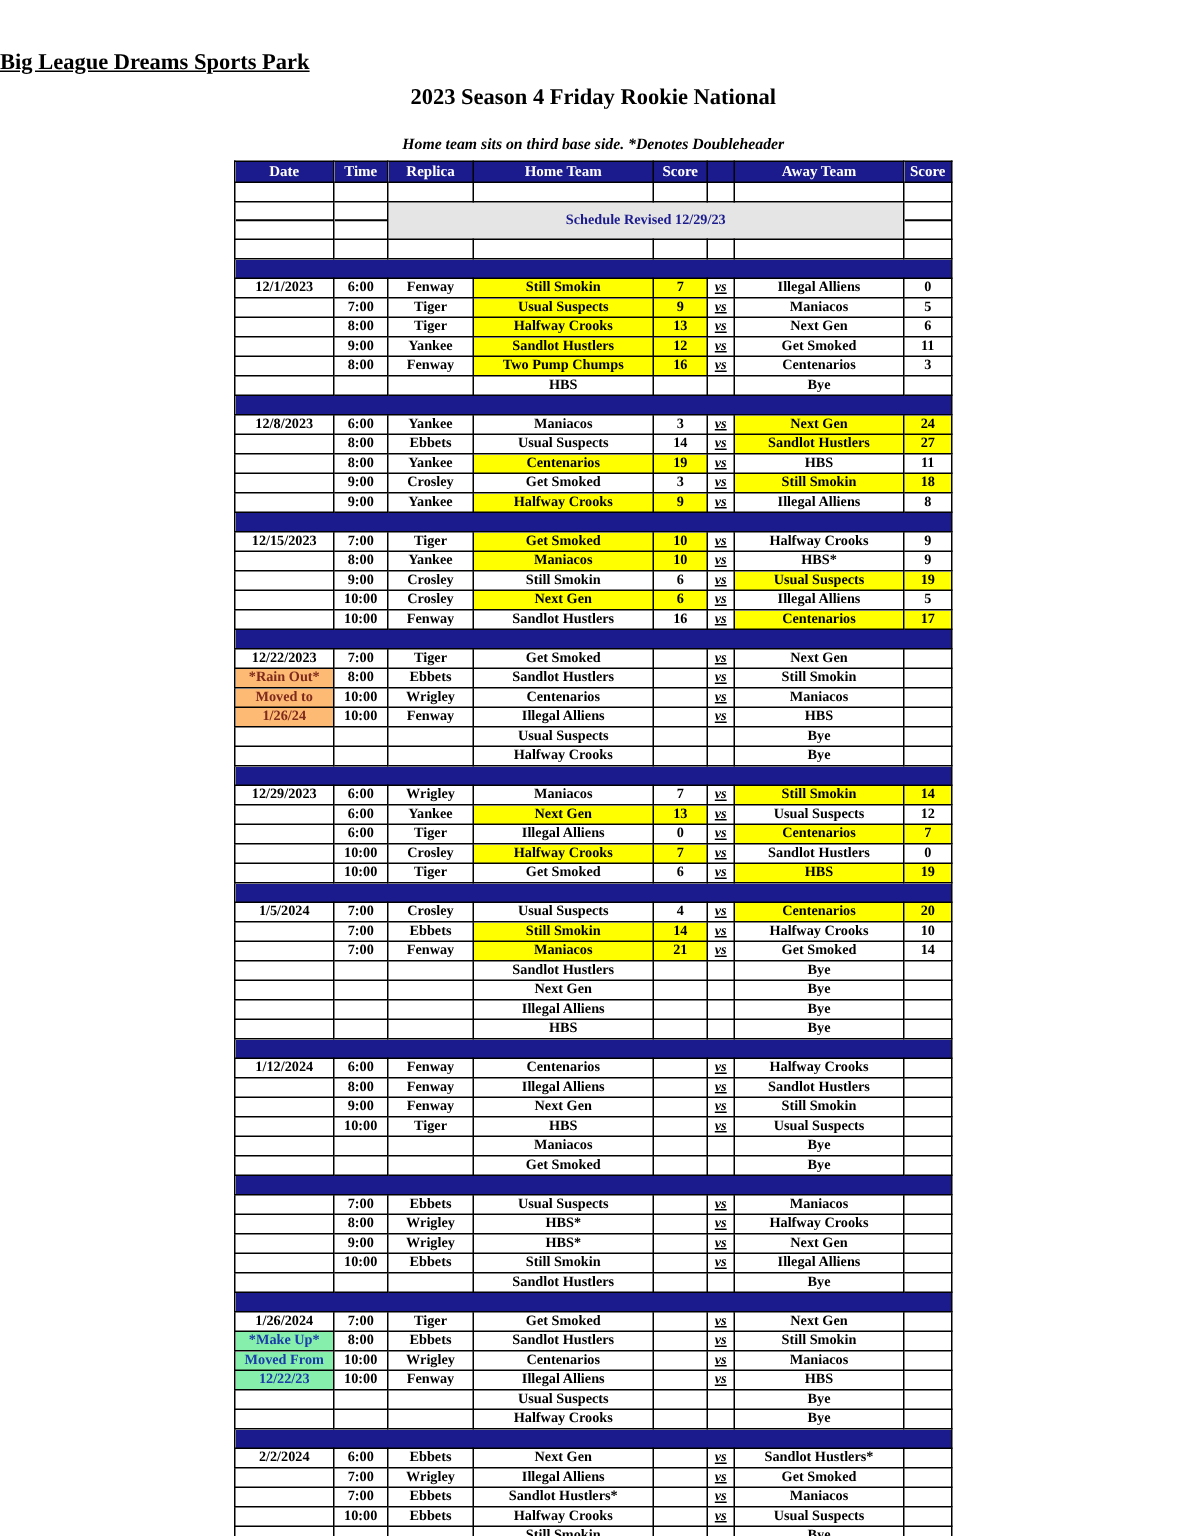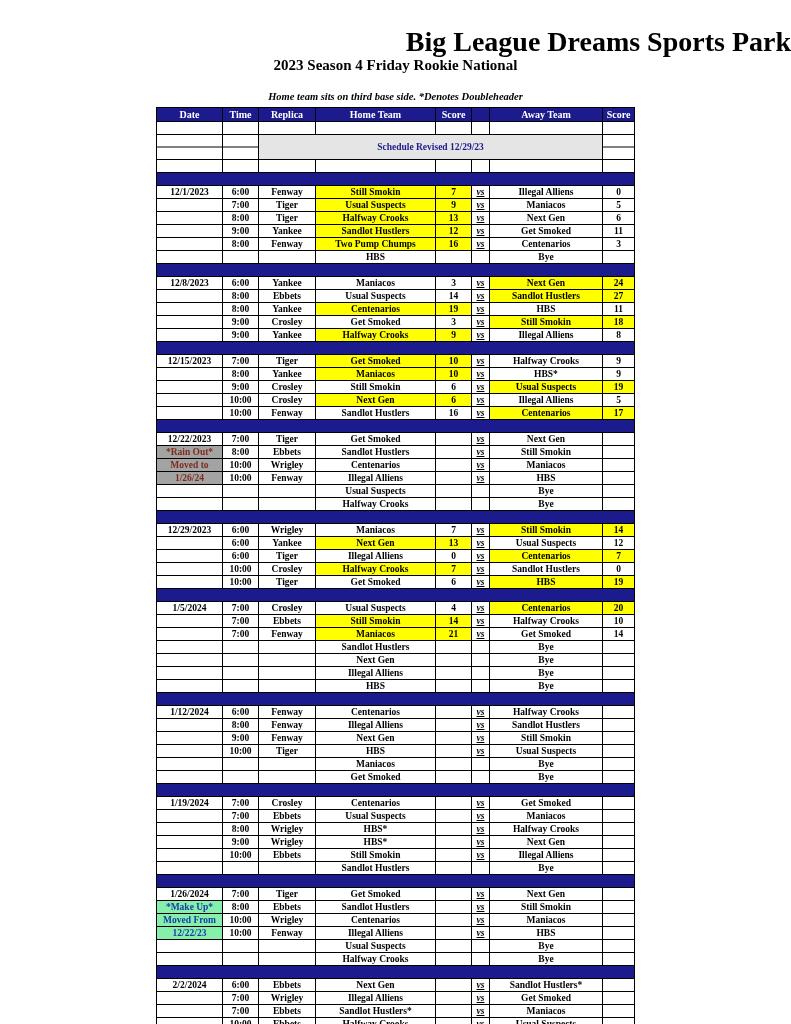--- a/index.html
+++ b/index.html
@@ -4,21 +4,21 @@
 <style>
   html,body{margin:0;padding:0;background:#fff;}
   body{
     width:791px;height:1024px;
     font-family:"Liberation Serif", serif;
     color:#000;
     padding-top:30px;
     box-sizing:border-box;
   }
   .title{
-    text-align:right;font-weight:bold;font-size:28px;line-height:24px;
+    text-align:left;font-weight:bold;font-size:15px;line-height:24px;text-decoration:underline;
   }
   .subtitle{
     text-align:center;font-weight:bold;font-size:15px;line-height:18px;margin-top:2px;
   }
   .note{
     text-align:center;font-weight:bold;font-style:italic;font-size:10.5px;line-height:13px;margin-top:16px;
   }
   table.sched{
     width:478px;margin:4px auto 0;border-collapse:collapse;table-layout:fixed;
   }
@@ -30,21 +30,21 @@
     text-align:center;vertical-align:middle;
     overflow:hidden;white-space:nowrap;
   }
   table.sched th{
     background:#1B1B8E;color:#fff;font-size:10px;height:13px;
   }
   tr.divider td{
     background:#1B1B8E;height:12px;
   }
   td.hl{background:#FFFF00;}
-  td.date-orange{background:#a3a3a3;color:#7E2A1C;}
+  td.date-orange{background:#fdba74;color:#7E2A1C;}
   td.date-cyan{background:#86efac;color:#1A3BA8;}
   tr.banner-row td{height:24px;}
   td.banner-cell{
     background:#e5e5e5;color:#1B1B8E;font-size:11px;
   }
   td.split{
     background:linear-gradient(#fff 11px,#000 11px,#000 12px,#fff 12px);
   }
   td.vs{font-style:italic;font-size:8.5px;text-decoration:underline;}
 </style>
@@ -523,30 +523,20 @@
         <td>Get Smoked</td>
         <td></td>
         <td></td>
         <td>Bye</td>
         <td></td>
       </tr>
       <tr class="divider">
         <td colspan="8"></td>
       </tr>
       <tr>
-        <td>1/19/2024</td>
-        <td>7:00</td>
-        <td>Crosley</td>
-        <td>Centenarios</td>
-        <td></td>
-        <td class="vs">vs</td>
-        <td>Get Smoked</td>
-        <td></td>
-      </tr>
-      <tr>
         <td></td>
         <td>7:00</td>
         <td>Ebbets</td>
         <td>Usual Suspects</td>
         <td></td>
         <td class="vs">vs</td>
         <td>Maniacos</td>
         <td></td>
       </tr>
       <tr>

